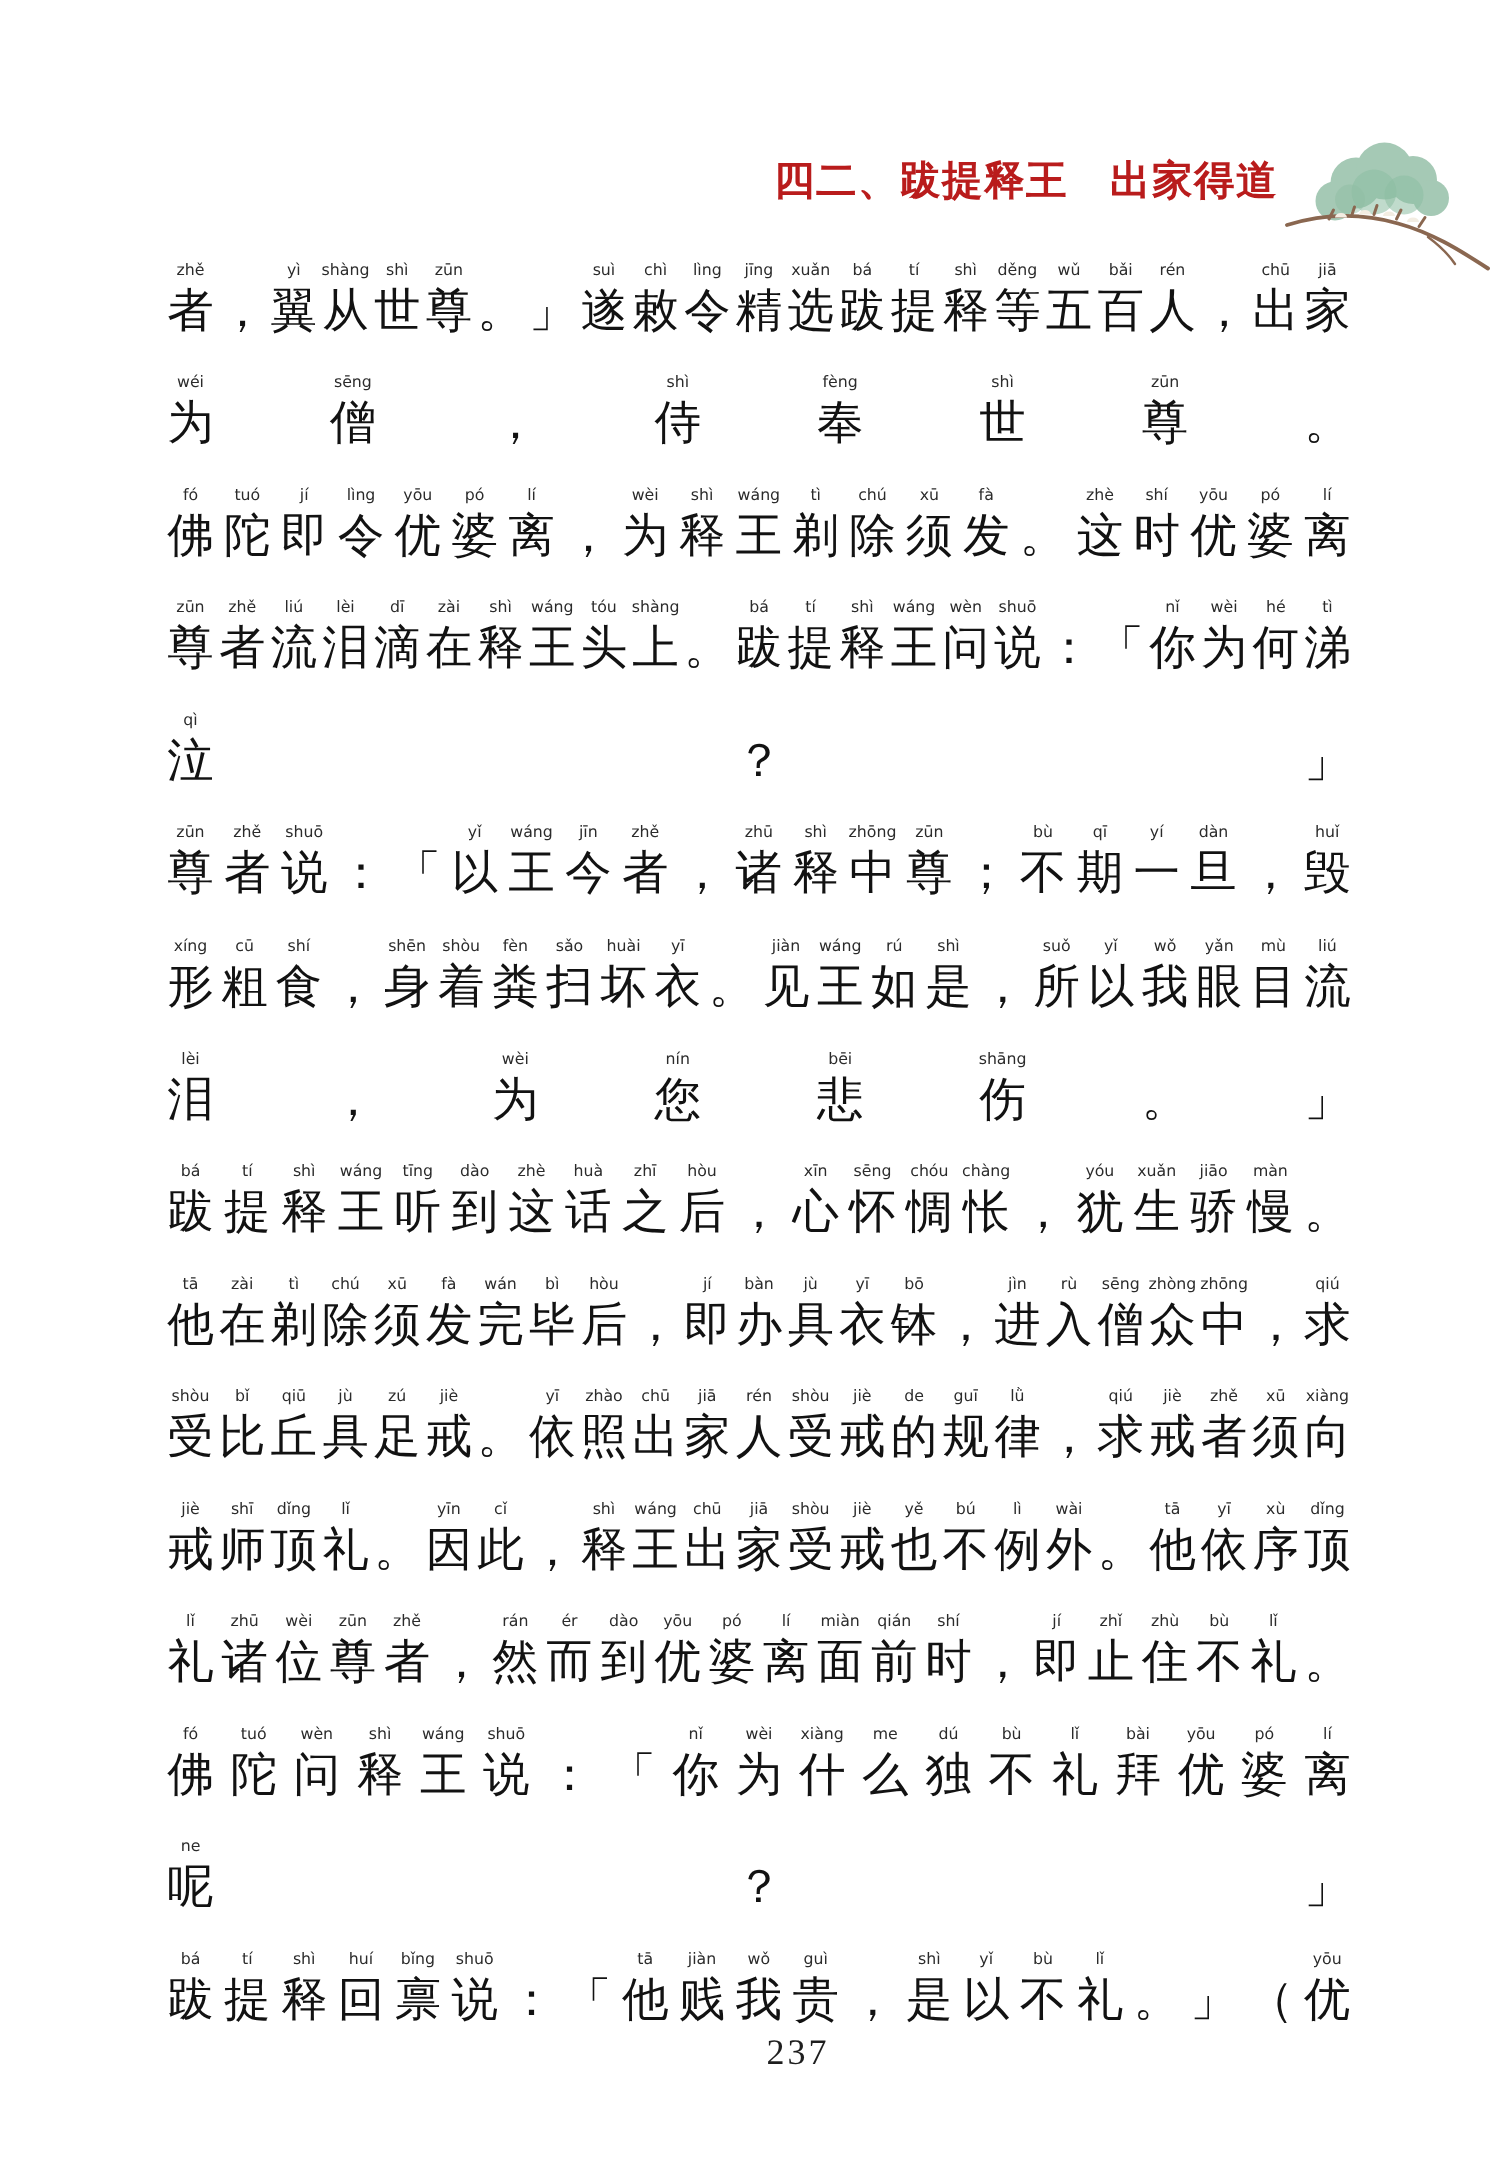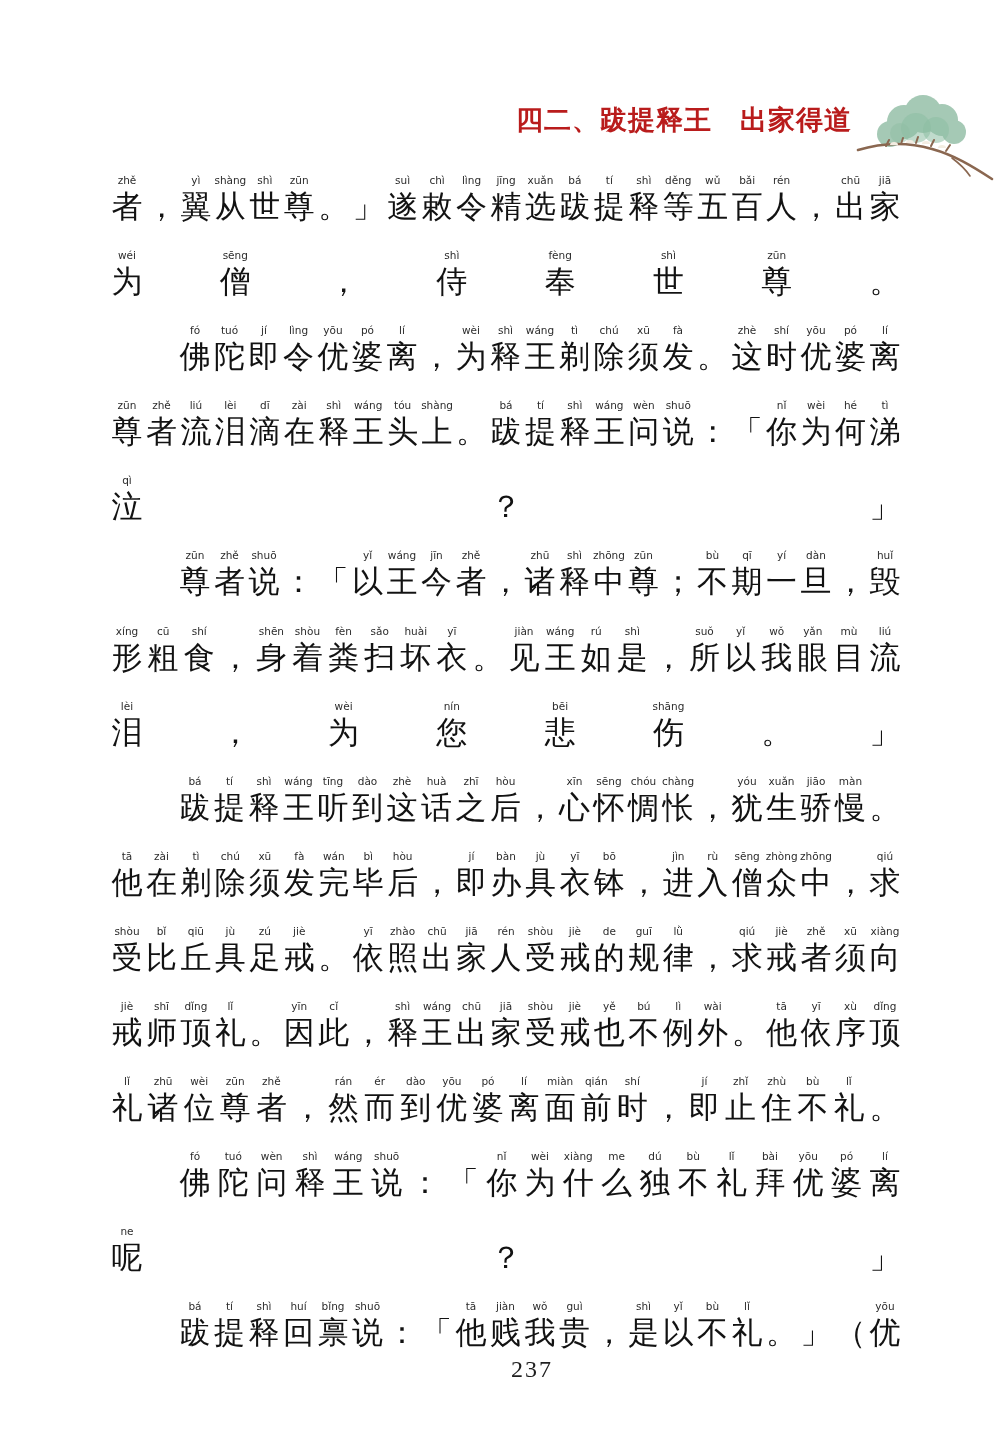--- a/index.html
+++ b/index.html
@@ -21,21 +21,21 @@
   }
   .tree { width:138px; height:100px; flex:0 0 auto; }
 
   
   .text-body { position:absolute; top:174px; left:110px; width:792px; }
   .line {
     display:flex; height:75.1px; box-sizing:border-box;
     align-items:flex-start; justify-content:space-between;
   }
   .line.justify { justify-content:space-between; }
-  .line.indent { margin-left:68px; }
+  .line.indent { }
   .cell { display:inline-block; width:34px; flex:0 0 34px; text-align:center; }
   .py {
     display:block; height:13px; line-height:13px;
     font-family:"DejaVu Sans","Liberation Sans",sans-serif;
     font-size:10.5px; color:#2b2b2b; white-space:nowrap; overflow:visible;
   }
   .cn { display:block; font-size:31px; line-height:40px; color:#121212; }
 
   
   .footer { position:absolute; top:1356px; left:0; width:1000px; text-align:center;margin-left:32px; }

